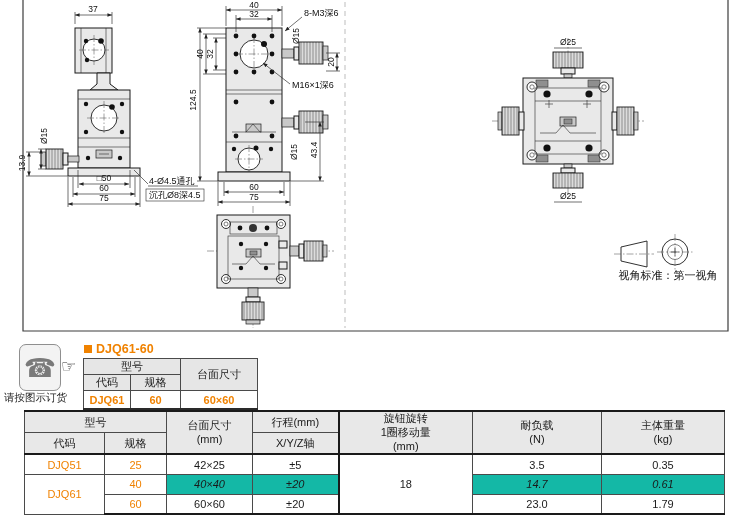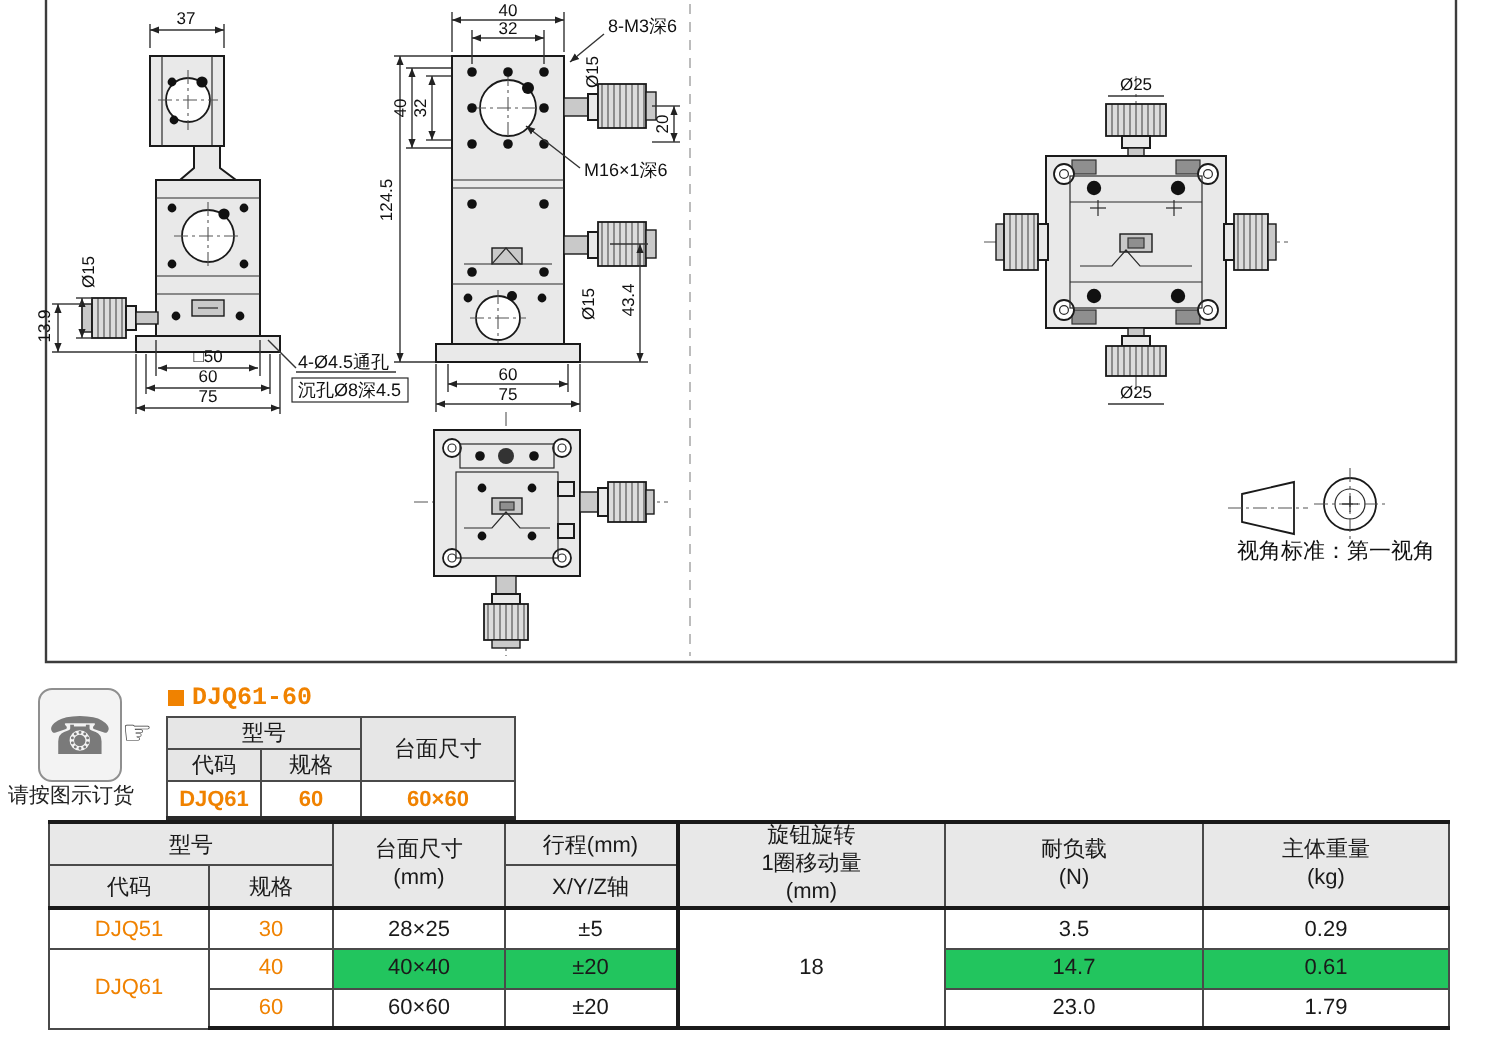--- a/index.html
+++ b/index.html
@@ -21,36 +21,36 @@
   text.dt{font:8.5px "Liberation Sans",sans-serif;fill:#111}
   text.ct{font:9px "Liberation Sans",sans-serif;fill:#111}
 
   
   .phone-box{left:19px;top:344px;width:40px;height:45px;border:1.5px solid #8f8f8f;
              border-radius:7px;background:#f3f3f3;display:flex;align-items:center;justify-content:center;}
   .phone-glyph{font-size:26px;color:#7a7a7a;line-height:1;}
   .finger{left:61px;top:356px;font-size:17px;color:#333;}
   .order-note{left:4px;top:391px;font-size:10.5px;color:#222;white-space:nowrap;}
   .order-title{left:84px;top:342px;display:flex;align-items:center;gap:4px;
-               color:#f08200;font-weight:bold;font-size:12.5px;font-family:Liberation Mono, monospace;}
+               color:#f08200;font-weight:bold;font-size:12.5px;}
   .sq-bullet{width:8px;height:8px;background:#f08200;display:inline-block;}
   .order-table{left:83px;top:358px;}
   .order-table table{border-collapse:collapse;table-layout:fixed;width:174px;}
   .order-table td{border:1px solid #4a4a4a;text-align:center;font-size:11px;padding:0;height:14px;}
   .order-table .hd{background:#e6e6e6;color:#1a1a1a;}
   .order-table .val{color:#f08200;font-weight:bold;height:17px;border-bottom:2px solid #2a2a2a;}
 
   
   .spec-wrap{left:24px;top:410px;}
   .spec-table{border-collapse:collapse;table-layout:fixed;width:700px;}
   .spec-table td{border:1px solid #4a4a4a;text-align:center;vertical-align:middle;
                  padding:0;font-size:11px;color:#1a1a1a;}
   .spec-table .hd{background:#e8e8e8;height:18px;}
   .spec-table .row{height:20px;background:#fff;}
-  .spec-table .hl{background:#22c55e;}
+  .spec-table .hl{background:#14b8a6;font-style:italic;}
   .spec-table .org{color:#f08200;font-weight:normal;}
   .bt2{border-top:2px solid #1a1a1a !important;}
   .bb2{border-bottom:2px solid #1a1a1a !important;}
   .br2{border-right:2px solid #1a1a1a !important;}
   .mlh div{line-height:1.25;}
 </style>
 </head>
 <body>
 
 <div class="page">
@@ -412,26 +412,26 @@
           <div>(kg)</div>
         </td>
       </tr>
       <tr>
         <td class="hd bb2">代码</td>
         <td class="hd bb2">规格</td>
         <td class="hd bb2 br2">X/Y/Z轴</td>
       </tr>
       <tr class="row">
         <td class="org">DJQ51</td>
-        <td class="org">30</td>
-        <td>28×25</td>
+        <td class="org">25</td>
+        <td>42×25</td>
         <td class="br2">±5</td>
         <td rowspan="3" class="bb2">18</td>
         <td>3.5</td>
-        <td>0.29</td>
+        <td>0.35</td>
       </tr>
       <tr class="row">
         <td class="org" rowspan="2" class2="">DJQ61</td>
         <td class="org">40</td>
         <td class="hl">40×40</td>
         <td class="hl br2">±20</td>
         <td class="hl">14.7</td>
         <td class="hl">0.61</td>
       </tr>
       <tr class="row">

